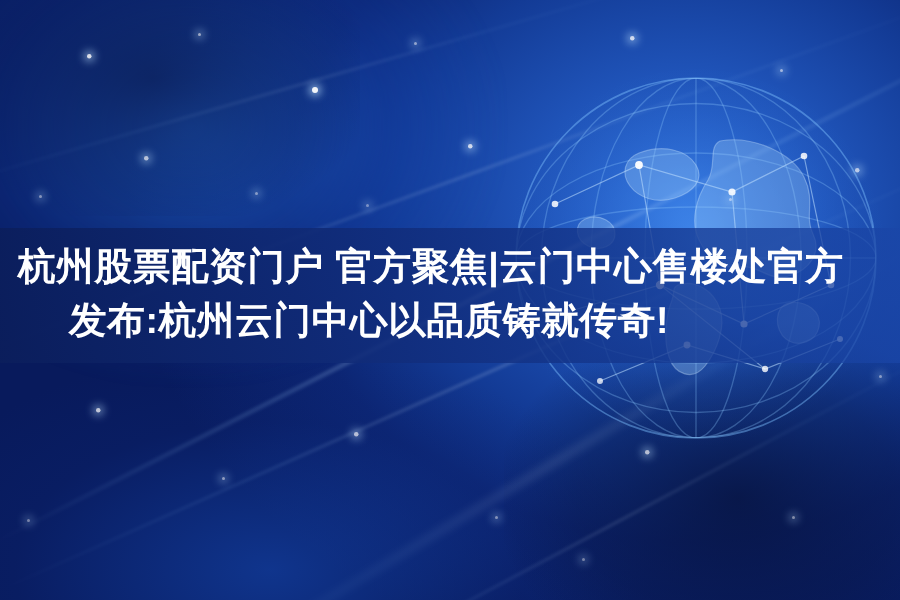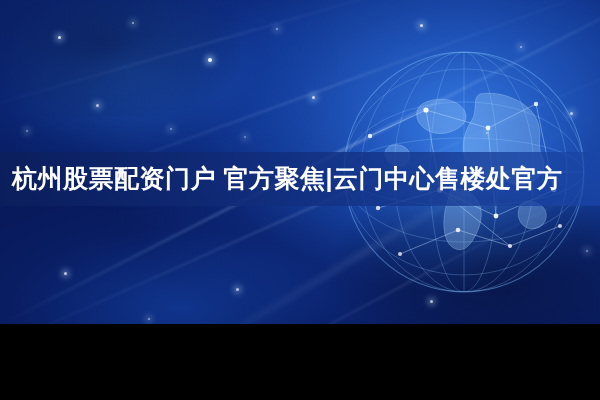--- a/index.html
+++ b/index.html
@@ -6,21 +6,21 @@
     margin: 0;
     padding: 0;
     background: #000;
   }
   body {
     font-family: "Liberation Sans", sans-serif;
   }
   .stage {
     position: relative;
     width: 600px;
-    height: 324px;
+    height: 400px;
     overflow: hidden;
     background: #0a1a5e;
   }
   
   .bg-base {
     position: absolute;
     inset: 0;
     background:
       radial-gradient(ellipse 62% 78% at 76% 34%, #2f6fd6 0%, #1f53b8 28%, #133b96 52%, #0c2573 72%, #081a5c 100%),
       linear-gradient(135deg, #0b1f6b 0%, #123a9c 40%, #1b56c4 70%, #0d2a7e 100%);
@@ -209,15 +209,16 @@
   <div class="dot" style="left:236px; top:288px; width:3px;  height:3px; opacity:.7;"></div>
   <div class="dot" style="left:330px; top:344px; width:2px;  height:2px; opacity:.5;"></div>
   <div class="dot" style="left:430px; top:300px; width:3px;  height:3px; opacity:.7;"></div>
   <div class="dot" style="left:528px; top:344px; width:2px;  height:2px; opacity:.5;"></div>
   <div class="dot" style="left:388px; top:372px; width:2px;  height:2px; opacity:.45;"></div>
   <div class="dot" style="left:18px;  top:346px; width:2px;  height:2px; opacity:.45;"></div>
   <div class="dot" style="left:586px; top:250px; width:2px;  height:2px; opacity:.5;"></div>
 
   <div class="title-band">
     <div class="title-line l1">杭州股票配资门户 官方聚焦|云门中心售楼处官方</div>
+    <div class="title-line l2">发布:杭州云门中心以品质铸就传奇!</div>
   </div>
 
 </div>
 
 </body></html>

